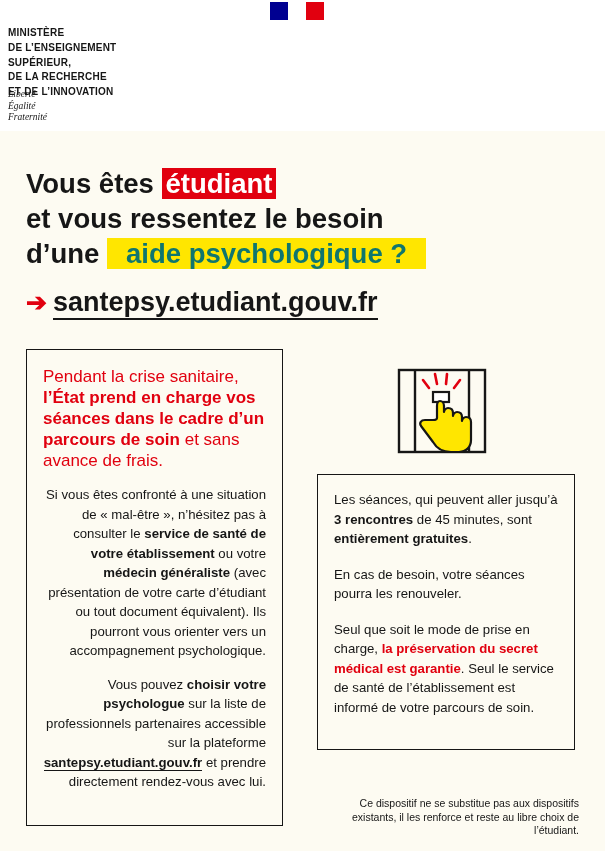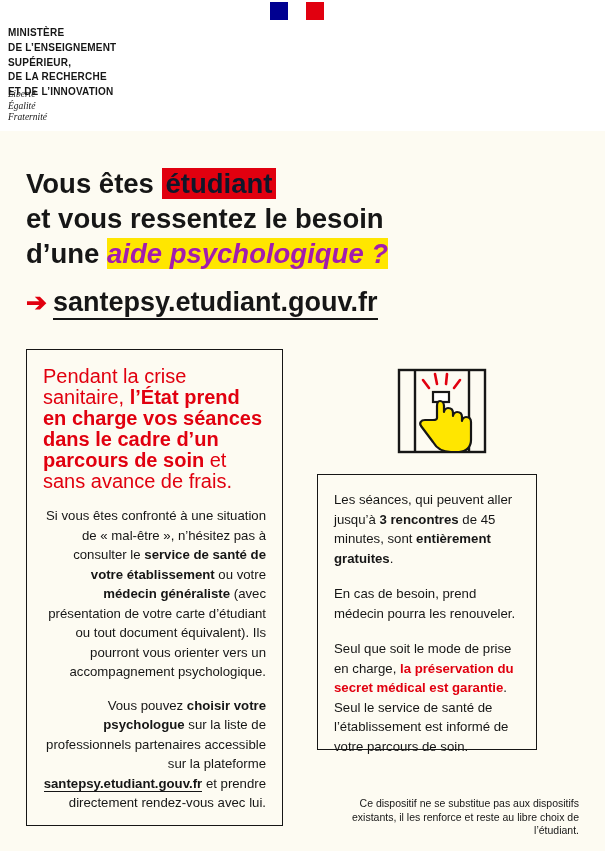--- a/index.html
+++ b/index.html
@@ -73,28 +73,27 @@
   }
   .title-line {
     font-weight: bold;
     font-size: 27.5px;
     line-height: 35px;
     color: #161616;
     white-space: nowrap;
   }
   .hl-red {
     background: #e1000f;
-    color: #0f172a;
+    color: #ffffff;
     padding: 0 4px;
   }
   .hl-yellow {
     background: #ffe600;
-    color: #a21caf;
-    padding: 0 0;
-    font-style: italic;
+    color: #0f766e;
+    padding: 0 19px;
   }
   .url-line {
     margin-top: 15px;
     font-weight: bold;
     font-size: 27px;
     line-height: 32px;
     color: #161616;
     white-space: nowrap;
   }
   .url-line .arrow {
@@ -116,21 +115,21 @@
   }
   .box-left {
     left: 26px;
     top: 349px;
     width: 257px;
     height: 477px;
     padding: 16px 16px 10px 16px;
   }
   .p-red {
     color: #e1000f;
-    font-size: 20px;
+    font-size: 17px;
     line-height: 21px;
     margin: 0 0 14px 0;
   }
   .p-red b { font-weight: bold; }
   .p-body {
     color: #161616;
     font-size: 13.2px;
     line-height: 19.5px;
     margin: 0 0 14px 0;
     text-align: right;
@@ -145,21 +144,21 @@
   .icon-wrap {
     position: absolute;
     left: 385px;
     top: 362px;
     width: 120px;
     height: 100px;
   }
   .box-right {
     left: 317px;
     top: 474px;
-    width: 220px;
+    width: 258px;
     height: 276px;
     padding: 15px 16px 16px 16px;
   }
   .p-right {
     color: #161616;
     font-size: 13.2px;
     line-height: 19.5px;
     margin: 0 0 16px 0;
   }
   .p-right b { font-weight: bold; }
@@ -241,21 +240,21 @@
       <g fill="#ffe600" stroke="#161616" stroke-width="2.2" stroke-linejoin="round" stroke-linecap="round">
         <path d="M52 44 L52 56 C52 58 50 58 48 58 L40 58 C36 58 34 61 36 64 L48 80 C52 87 58 90 66 90 L74 90 C81 90 86 85 86 78 L86 60 C86 57 84 55 81 55 C79 55 77 57 77 59 L77 55 C77 52 75 50 72 50 C70 50 68 52 68 54 L68 51 C68 48 66 46 63 46 C61 46 59 48 59 50 L59 44 C59 41 57 39 55 39 C53 39 52 41 52 44 Z"></path>
       </g>
     </svg>
   </div>
 
   <div class="box box-right">
     <p class="p-right">
       <span>Les séances, qui peuvent aller jusqu’à </span><b>3 rencontres</b><span> de 45 minutes, sont </span><b>entièrement gratuites</b><span>.</span>
     </p>
-    <p class="p-right">En cas de besoin, prend médecin pourra les renouveler.</p>
+    <p class="p-right">En cas de besoin, votre séances pourra les renouveler.</p>
     <p class="p-right">
       <span>Seul que soit le mode de prise en charge, </span><span class="red-b">la préservation du secret médical est garantie</span><span>. Seul le service de santé de l’établissement est informé de votre parcours de soin.</span>
     </p>
   </div>
 
   <div class="footnote">Ce dispositif ne se substitue pas aux dispositifs existants, il les renforce et reste au libre choix de l’étudiant.</div>
 
 </div>
 
 </body></html>

